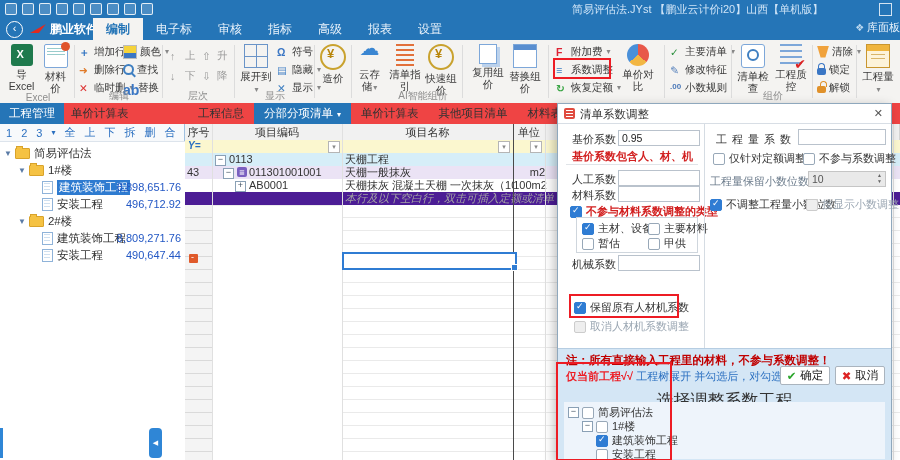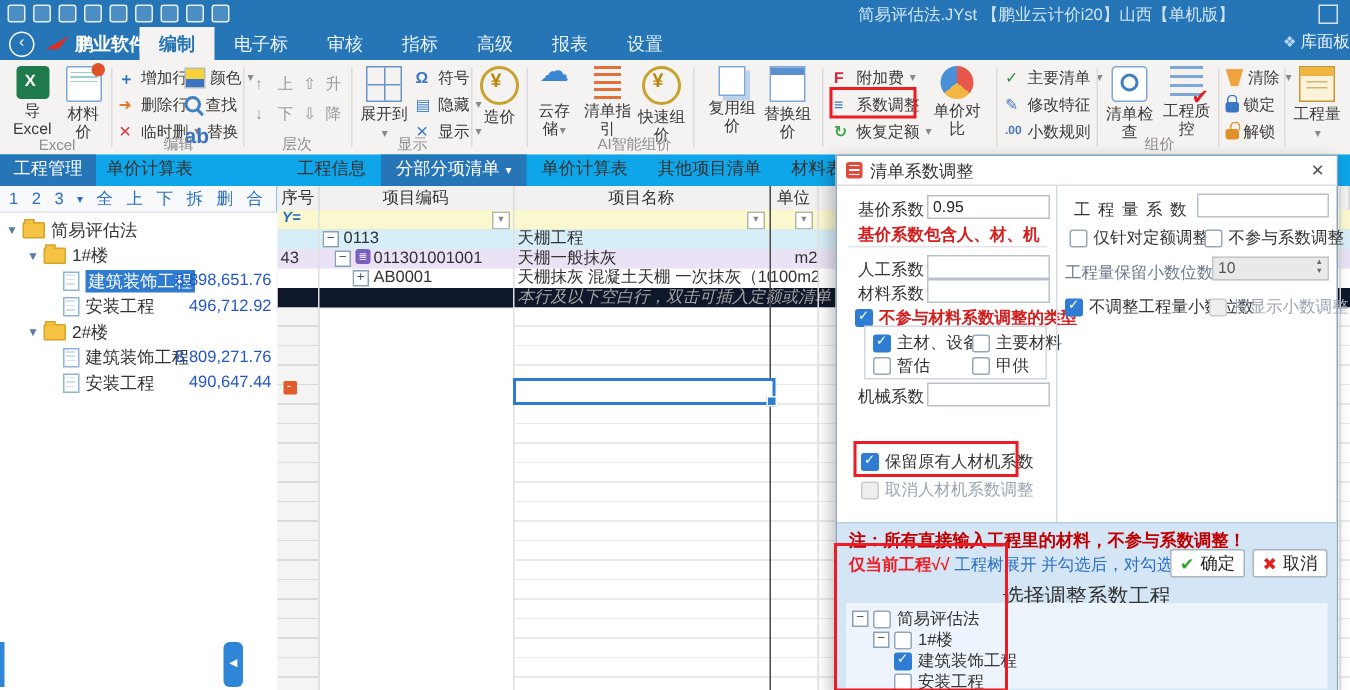--- a/index.html
+++ b/index.html
@@ -75,21 +75,21 @@
   .s-brush{background:#f0a23c;clip-path:polygon(0 0,100% 0,70% 100%,30% 100%);}
   .s-lock{background:#3a76c4;border-radius:2px;width:9px!important;height:7px!important;margin-top:4px;}
   .s-lock::before{content:"";position:absolute;left:1px;top:-5px;width:5px;height:5px;border:1.5px solid #3a76c4;border-bottom:none;border-radius:4px 4px 0 0;}
   .s-unlock{background:#e0912a;border-radius:2px;width:9px!important;height:7px!important;margin-top:4px;}
   .s-unlock::before{content:"";position:absolute;left:3px;top:-5px;width:5px;height:5px;border:1.5px solid #e0912a;border-bottom:none;border-radius:4px 4px 0 0;}
   .i-window{border:1px solid #c9962f;background:linear-gradient(#f0b53e 0 6px,#fdf3da 6px);}
   .i-window::after{content:"";position:absolute;left:4px;top:9px;right:4px;height:1px;background:#d9b56a;box-shadow:0 4px 0 #d9b56a;}
   
   .anno{position:absolute;border:2px solid #ed1c24;z-index:60;pointer-events:none;}
   
-  .subtabs{position:absolute;left:0;top:103px;right:0;height:21px;background:#0ea5e9;border-bottom:1px solid #c6d3e2;}
+  .subtabs{position:absolute;left:0;top:103px;right:0;height:21px;background:#ef4444;border-bottom:1px solid #c6d3e2;}
   .ltab{position:absolute;top:0;height:21px;line-height:21px;padding:0 9px;font-size:11.5px;}
   .ltab.active{background:#2575b7;color:#fff;}
   .mtabs{position:absolute;left:188px;top:0;height:21px;display:flex;}
   .mtab{line-height:21px;padding:0 10px;font-size:11.5px;color:#333;white-space:nowrap;}
   .mtab.active{background:#2575b7;color:#fff;}
   .mtab.active::after{content:"▾";font-size:8px;margin-left:4px;}
   
   .lpanel{position:absolute;left:0;top:124px;width:185px;bottom:0;background:#fff;border-right:1px solid #c9d4e0;}
   .ltoolbar{position:absolute;left:0;top:0;right:0;height:17px;background:#f7f9fb;border-bottom:1px solid #dde4ec;
             display:flex;align-items:center;gap:9px;padding-left:6px;color:#2a6fc0;font-size:11px;}
@@ -151,21 +151,21 @@
   .spinbox{position:absolute;height:14px;background:#e9e9e9;border:1px solid #c5c5c5;color:#555;font-size:10.5px;line-height:14px;padding:0 3px;}
   .spin{position:absolute;right:1px;top:0;width:9px;height:14px;color:#666;font-size:5px;line-height:6px;text-align:center;}
   .dlg-bottom{position:absolute;left:0;right:0;top:244px;bottom:0;background:#d4e6f5;border-top:1px solid #b6cde2;}
   .notetext{position:absolute;left:8px;top:4px;color:#c00000;font-weight:bold;font-size:11.5px;white-space:nowrap;}
   .hintred{color:#ed1c24;font-weight:bold;}
   .hintblue{color:#2a6fc0;}
   .dbtn{position:absolute;height:17px;background:#fff;border:1px solid #aab4be;border-radius:2px;
         display:flex;align-items:center;justify-content:center;gap:4px;font-size:11.5px;color:#222;}
   .okmark{color:#2aa52a;font-weight:bold;}
   .xmark{color:#d22;font-weight:bold;}
-  .selttl{position:absolute;left:0;right:0;top:40px;text-align:center;color:#333;font-size:14px;text-decoration:underline;}
+  .selttl{position:absolute;left:0;right:0;top:40px;text-align:center;color:#333;font-size:17px;text-decoration:underline;}
   .dtree{position:absolute;left:6px;right:6px;top:53px;bottom:2px;background:#eef4fb;}
   .dtrow{position:absolute;display:flex;align-items:center;white-space:nowrap;font-size:11px;color:#333;}
 </style>
 </head>
 <body>
 
 <div class="app">
 
   <div class="titlebar">
     <div class="qicons">
@@ -463,21 +463,21 @@
       <div class="gcell" style="left:2px;width:24px">43</div>
       <div class="gcell" style="left:38px;width:118px"><span class="exp">−</span><span class="item-ic"></span><span>011301001001</span></div>
       <div class="gcell" style="left:160px;width:165px">天棚一般抹灰</div>
       <div class="gcell" style="left:328px;width:32px;text-align:right">m2</div>
     </div>
     <div class="grow" style="top:55px;background:#fff;border-bottom:1px solid #ececec">
       <div class="gcell" style="left:50px;width:106px"><span class="exp">+</span><span>AB0001</span></div>
       <div class="gcell" style="left:160px;width:168px">天棚抹灰 混凝土天棚 一次抹灰（10mm）</div>
       <div class="gcell" style="left:328px;width:34px;text-align:center">100m2</div>
     </div>
-    <div class="grow" style="top:68px;background:#0f172a;border-bottom:1px solid #ececec">
+    <div class="grow" style="top:68px;background:#4c1d95;border-bottom:1px solid #ececec">
       <div class="gcell" style="left:160px;width:220px;color:#a3a3a3;font-style:italic">本行及以下空白行，双击可插入定额或清单</div>
     </div>
 
     <div class="gut-strip"></div>
     <div class="empty-strip"></div>
     <div class="vline-light" style="left:27px"></div>
     <div class="vline-light" style="left:157px"></div>
     <div class="vline-dark"></div>
     <div class="vline-light" style="left:360px"></div>
     <div class="vline-light" style="left:708px"></div>

